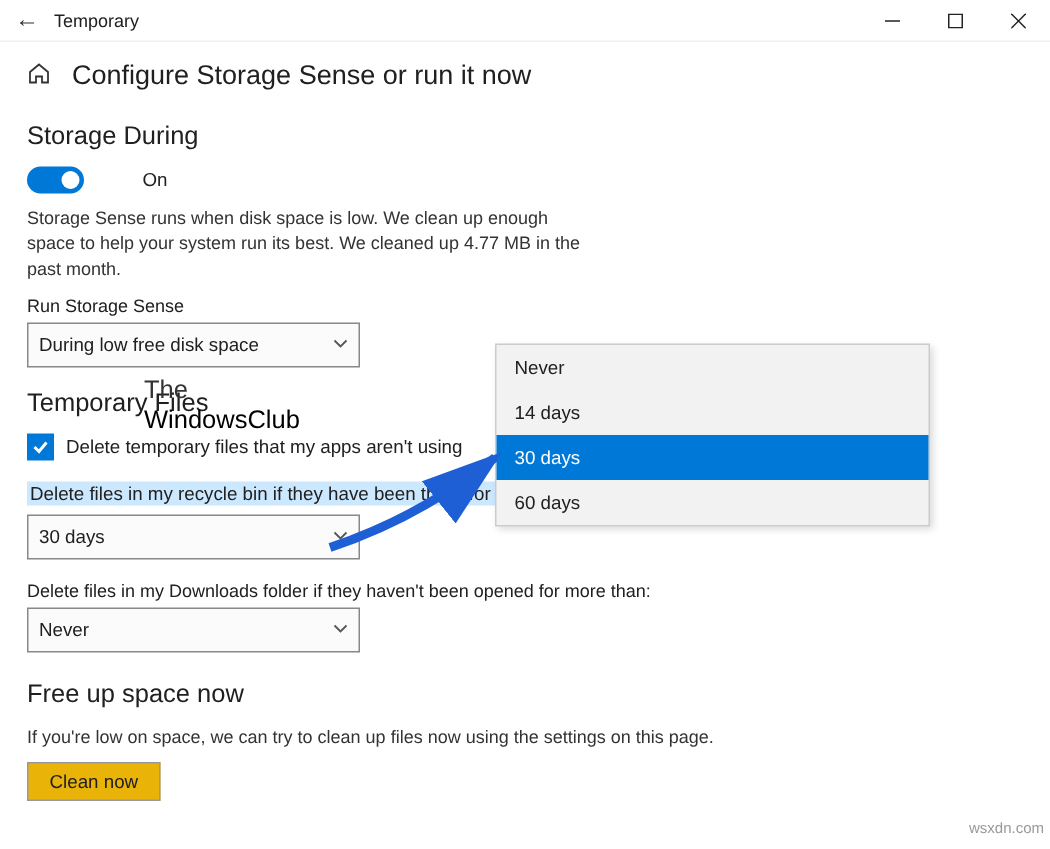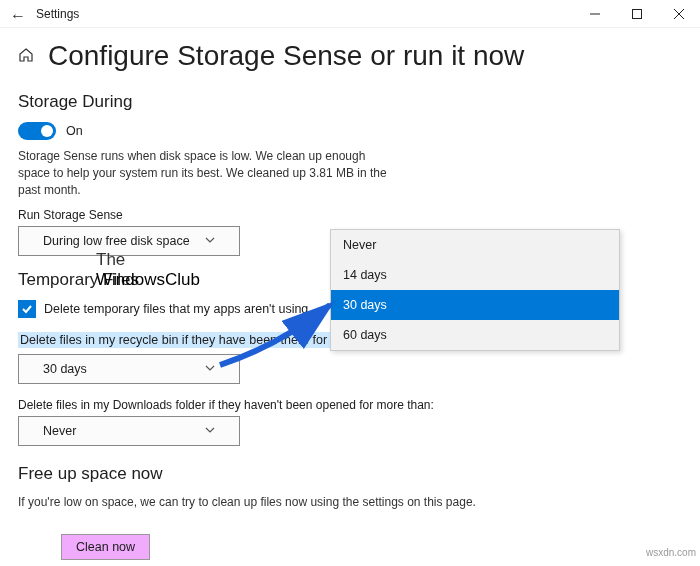--- a/index.html
+++ b/index.html
@@ -6,49 +6,49 @@
   body { width: 700px; height: 566px; background: #fff; overflow: hidden; position: relative; font-size: 12.5px; color: #202020; }
   .titlebar { display: flex; align-items: center; height: 28px; border-bottom: 1px solid #f0f0f0; }
   .back { width: 36px; text-align: center; font-size: 16px; color: #333; cursor: pointer; }
   .appname { font-size: 12px; flex: 1; }
   .winbtns { display: flex; }
   .winbtn { width: 42px; height: 28px; display: flex; align-items: center; justify-content: center; cursor: pointer; }
   .winbtn svg { width: 10px; height: 10px; }
   .content { padding: 12px 18px 10px 18px; }
   .header-row { display: flex; align-items: center; margin-bottom: 20px; }
   .home-icon { width: 20px; margin-right: 10px; cursor: pointer; }
-  h1 { font-size: 28px; font-weight: 400; }
+  h1 { font-size: 18px; font-weight: 400; }
   h2 { font-size: 17px; font-weight: 400; margin-top: 6px; margin-bottom: 10px; }
-  .toggle-row { display: flex; align-items: center; margin-bottom: 8px; }
+  .toggle-row { display: flex; align-items: center; margin-bottom: 8px; gap: 29px; }
   .toggle { width: 38px; height: 18px; border-radius: 10px; background: #0078d7; position: relative; margin-right: 10px; cursor: pointer; }
   .knob { width: 12px; height: 12px; background: #fff; border-radius: 50%; position: absolute; right: 3px; top: 3px; }
   .desc { font-size: 12px; color: #333; line-height: 1.4; max-width: 380px; margin-bottom: 10px; }
   .label { font-size: 12px; margin-bottom: 4px; }
-  .combo { width: 222px; height: 30px; border: 1px solid #888; background: #fbfbfb; position: relative; display: flex; align-items: center; padding: 0 24px; font-size: 12.5px; cursor: pointer; margin-bottom: 14px; }
+  .combo { width: 222px; height: 30px; border: 1px solid #888; background: #fbfbfb; position: relative; display: flex; align-items: center; padding: 0 7px; font-size: 12.5px; cursor: pointer; margin-bottom: 14px; }
   .combo .chev { margin-left: auto; }
   .check-row { display: flex; align-items: center; margin-bottom: 14px; }
   .checkbox { width: 18px; height: 18px; background: #0078d7; margin-right: 8px; display: flex; align-items: center; justify-content: center; cursor: pointer; }
   .checkbox svg { width: 12px; height: 12px; }
   .highlighted { background: #cce8ff; display: inline-block; padding: 1px 2px; margin-bottom: 6px; font-size: 12.5px; }
-  .btn { border: 1px solid #999; background: #f0abfc; padding: 5px 14px; font-size: 12.5px; cursor: pointer; display: inline-block; margin-left: 43px; }
+  .btn { border: 1px solid #999; background: #eab308; padding: 5px 14px; font-size: 12.5px; cursor: pointer; display: inline-block; }
   .dropdown { position: absolute; left: 330px; top: 229px; width: 290px; background: #f2f2f2; border: 1px solid #ccc; box-shadow: 2px 2px 5px rgba(0,0,0,.15); z-index: 50; }
   .dropdown .opt { padding: 8px 12px; font-size: 12.5px; cursor: pointer; }
   .dropdown .opt.sel { background: #0078d7; color: #fff; }
   .arrow { position: absolute; left: 210px; top: 285px; z-index: 60; pointer-events: none; }
   .watermark { position: absolute; left: 96px; top: 250px; z-index: 5; font-family: Georgia, serif; pointer-events: none; }
   .watermark .t1 { font-size: 17px; color: #333; }
   .watermark .t2 { font-size: 17px; color: #000000; position: relative; }
   .footer-src { position: absolute; right: 4px; bottom: 8px; font-size: 10px; color: #999; }
 </style>
 </head>
 <body>
 
 <div class="titlebar">
   <div class="back">←</div>
-  <div class="appname">Settings</div>
+  <div class="appname">Temporary</div>
   <div class="winbtns">
     <div class="winbtn">
         <svg viewBox="0 0 10 10">
           <line x1="0" y1="5" x2="10" y2="5" stroke="#222" stroke-width="1"></line>
         </svg>
       </div>
     <div class="winbtn">
         <svg viewBox="0 0 10 10">
           <rect x="0.5" y="0.5" width="9" height="9" fill="none" stroke="#222" stroke-width="1"></rect>
         </svg>
@@ -72,21 +72,21 @@
     <h1>Configure Storage Sense or run it now</h1>
   </div>
 
   <h2>Storage During</h2>
   <div class="toggle-row">
     <div class="toggle">
         <div class="knob"></div>
       </div>
     <span>On</span>
   </div>
-  <div class="desc">Storage Sense runs when disk space is low. We clean up enough space to help your system run its best. We cleaned up 3.81 MB in the past month.</div>
+  <div class="desc">Storage Sense runs when disk space is low. We clean up enough space to help your system run its best. We cleaned up 4.77 MB in the past month.</div>
   <div class="label">Run Storage Sense</div>
   <div class="combo">
     <span>During low free disk space</span>
     <span class="chev"><svg width="10" height="10" viewBox="0 0 10 10">
           <path d="M1 3 L5 7 L9 3" fill="none" stroke="#555" stroke-width="1.2"></path>
         </svg></span>
   </div>
 
   <h2>Temporary Files</h2>
   <div class="check-row">
@@ -108,21 +108,21 @@
 
   <div class="label">Delete files in my Downloads folder if they haven't been opened for more than:</div>
   <div class="combo">
     <span>Never</span>
     <span class="chev"><svg width="10" height="10" viewBox="0 0 10 10">
           <path d="M1 3 L5 7 L9 3" fill="none" stroke="#555" stroke-width="1.2"></path>
         </svg></span>
   </div>
 
   <h2 style="margin-top:18px">Free up space now</h2>
-  <div class="desc" style="max-width:520px;margin-bottom:23px">If you're low on space, we can try to clean up files now using the settings on this page.</div>
+  <div class="desc" style="max-width:520px;margin-bottom:8px">If you're low on space, we can try to clean up files now using the settings on this page.</div>
   <span class="btn">Clean now</span>
 </div>
 
 <div class="dropdown">
   <div class="opt">Never</div>
   <div class="opt">14 days</div>
   <div class="opt sel">30 days</div>
   <div class="opt">60 days</div>
 </div>
 

